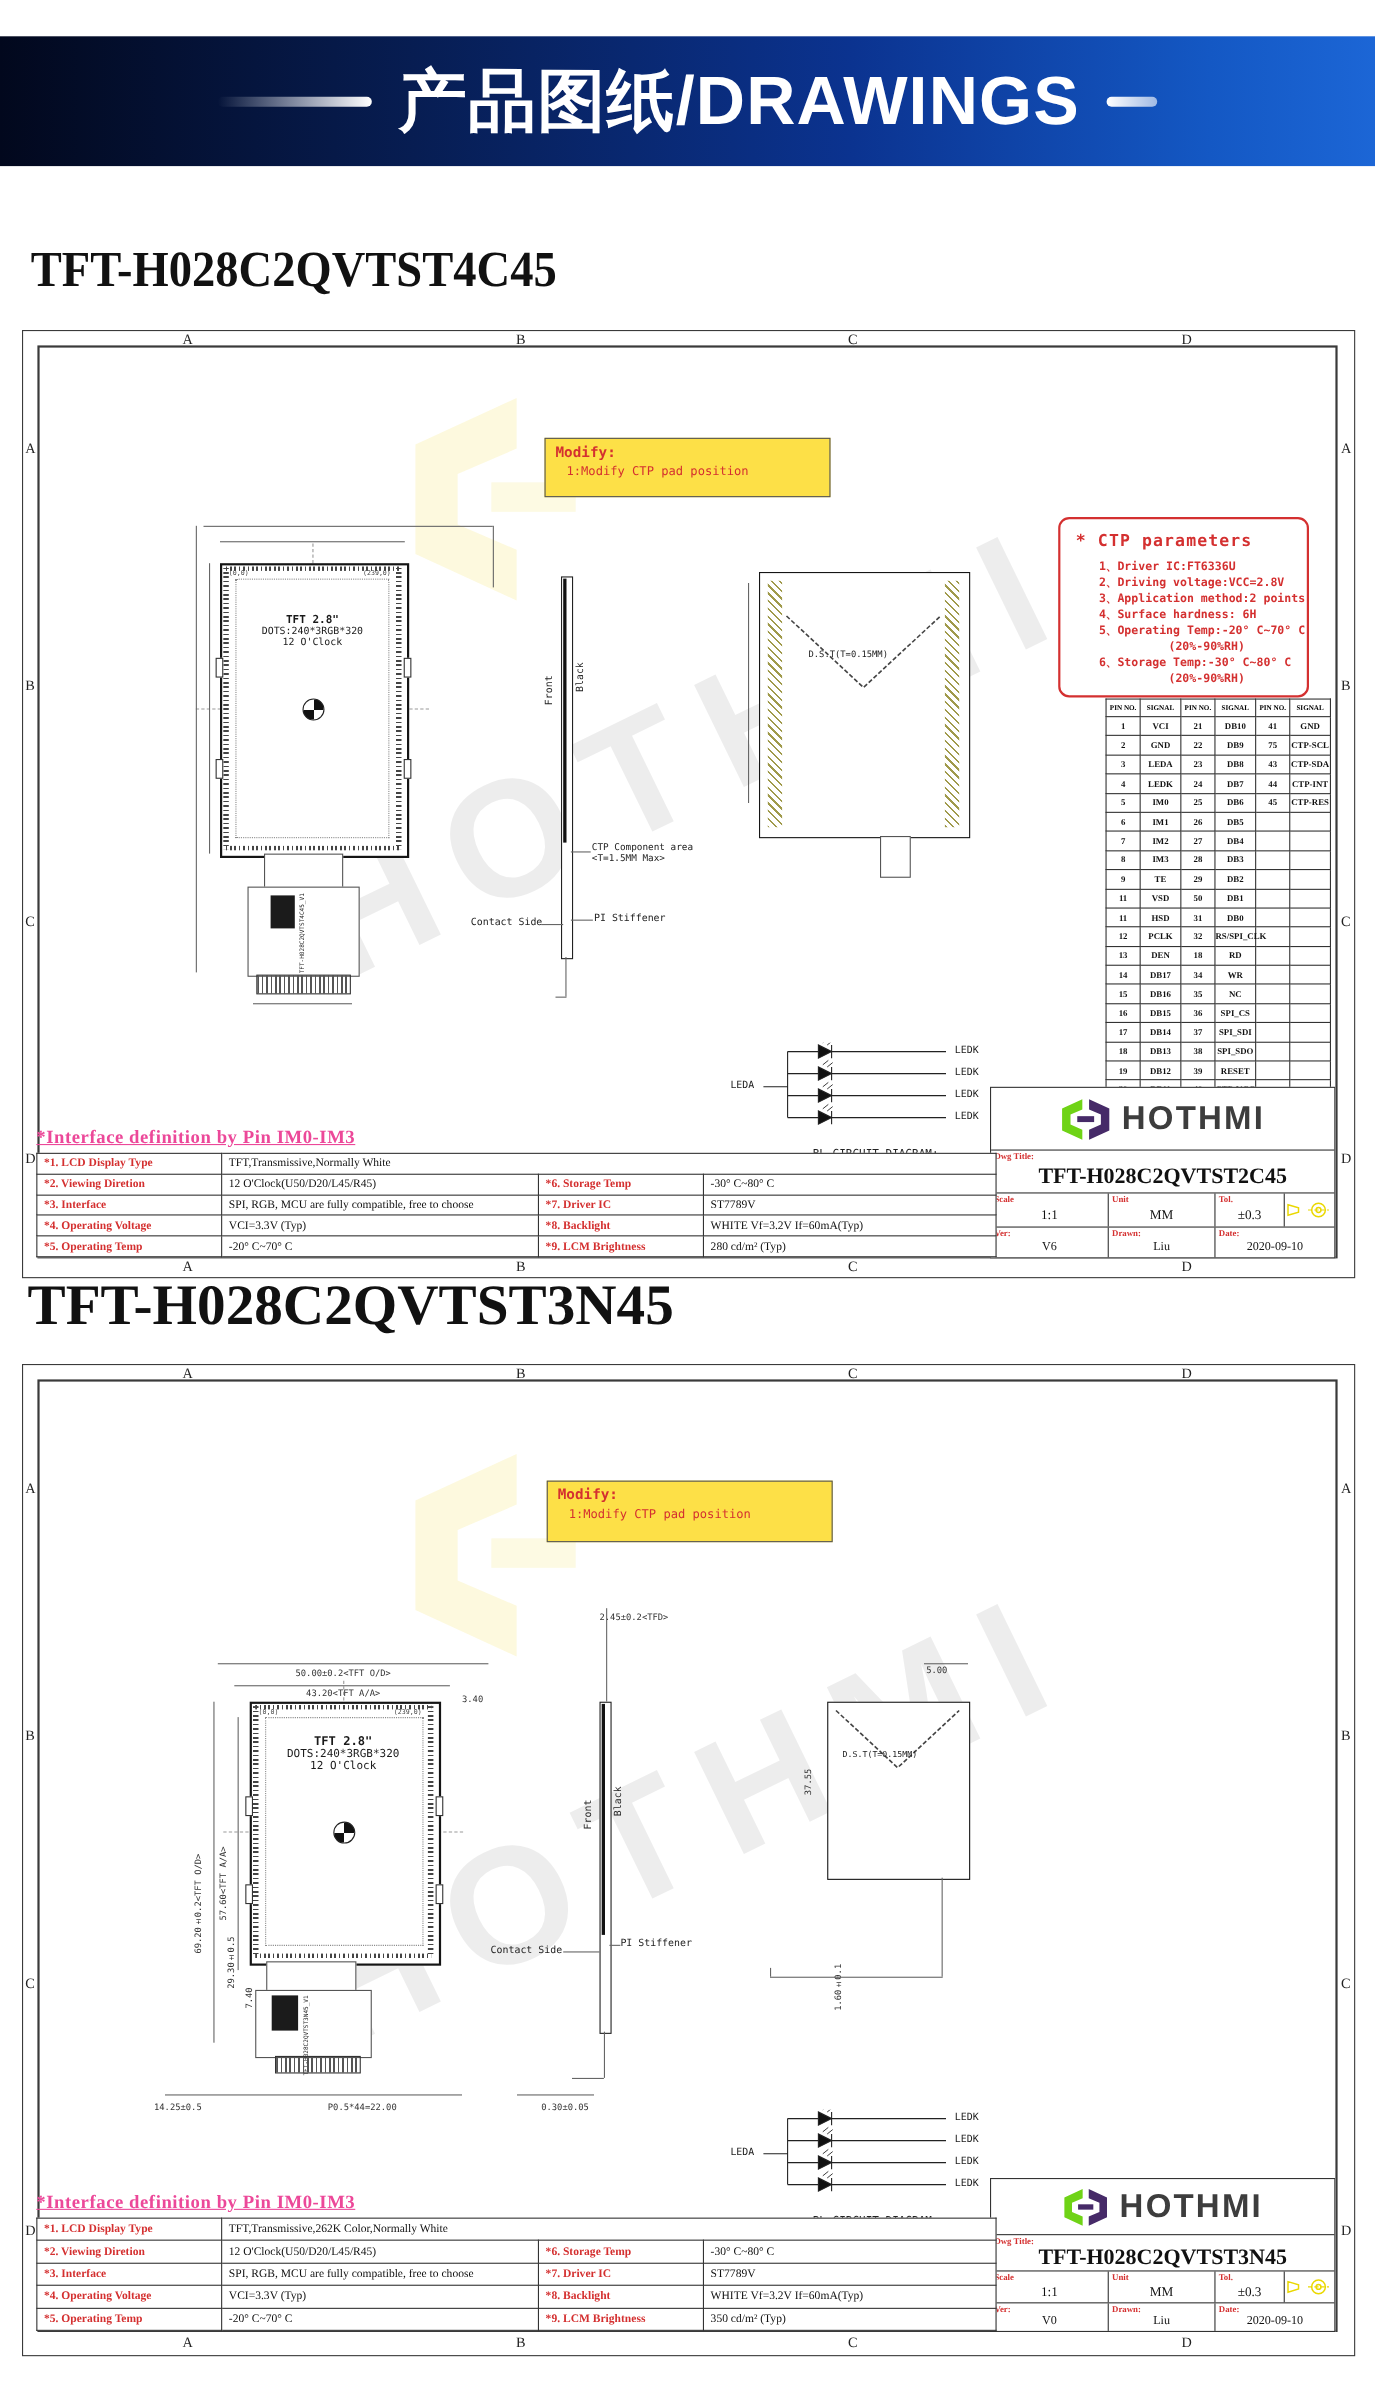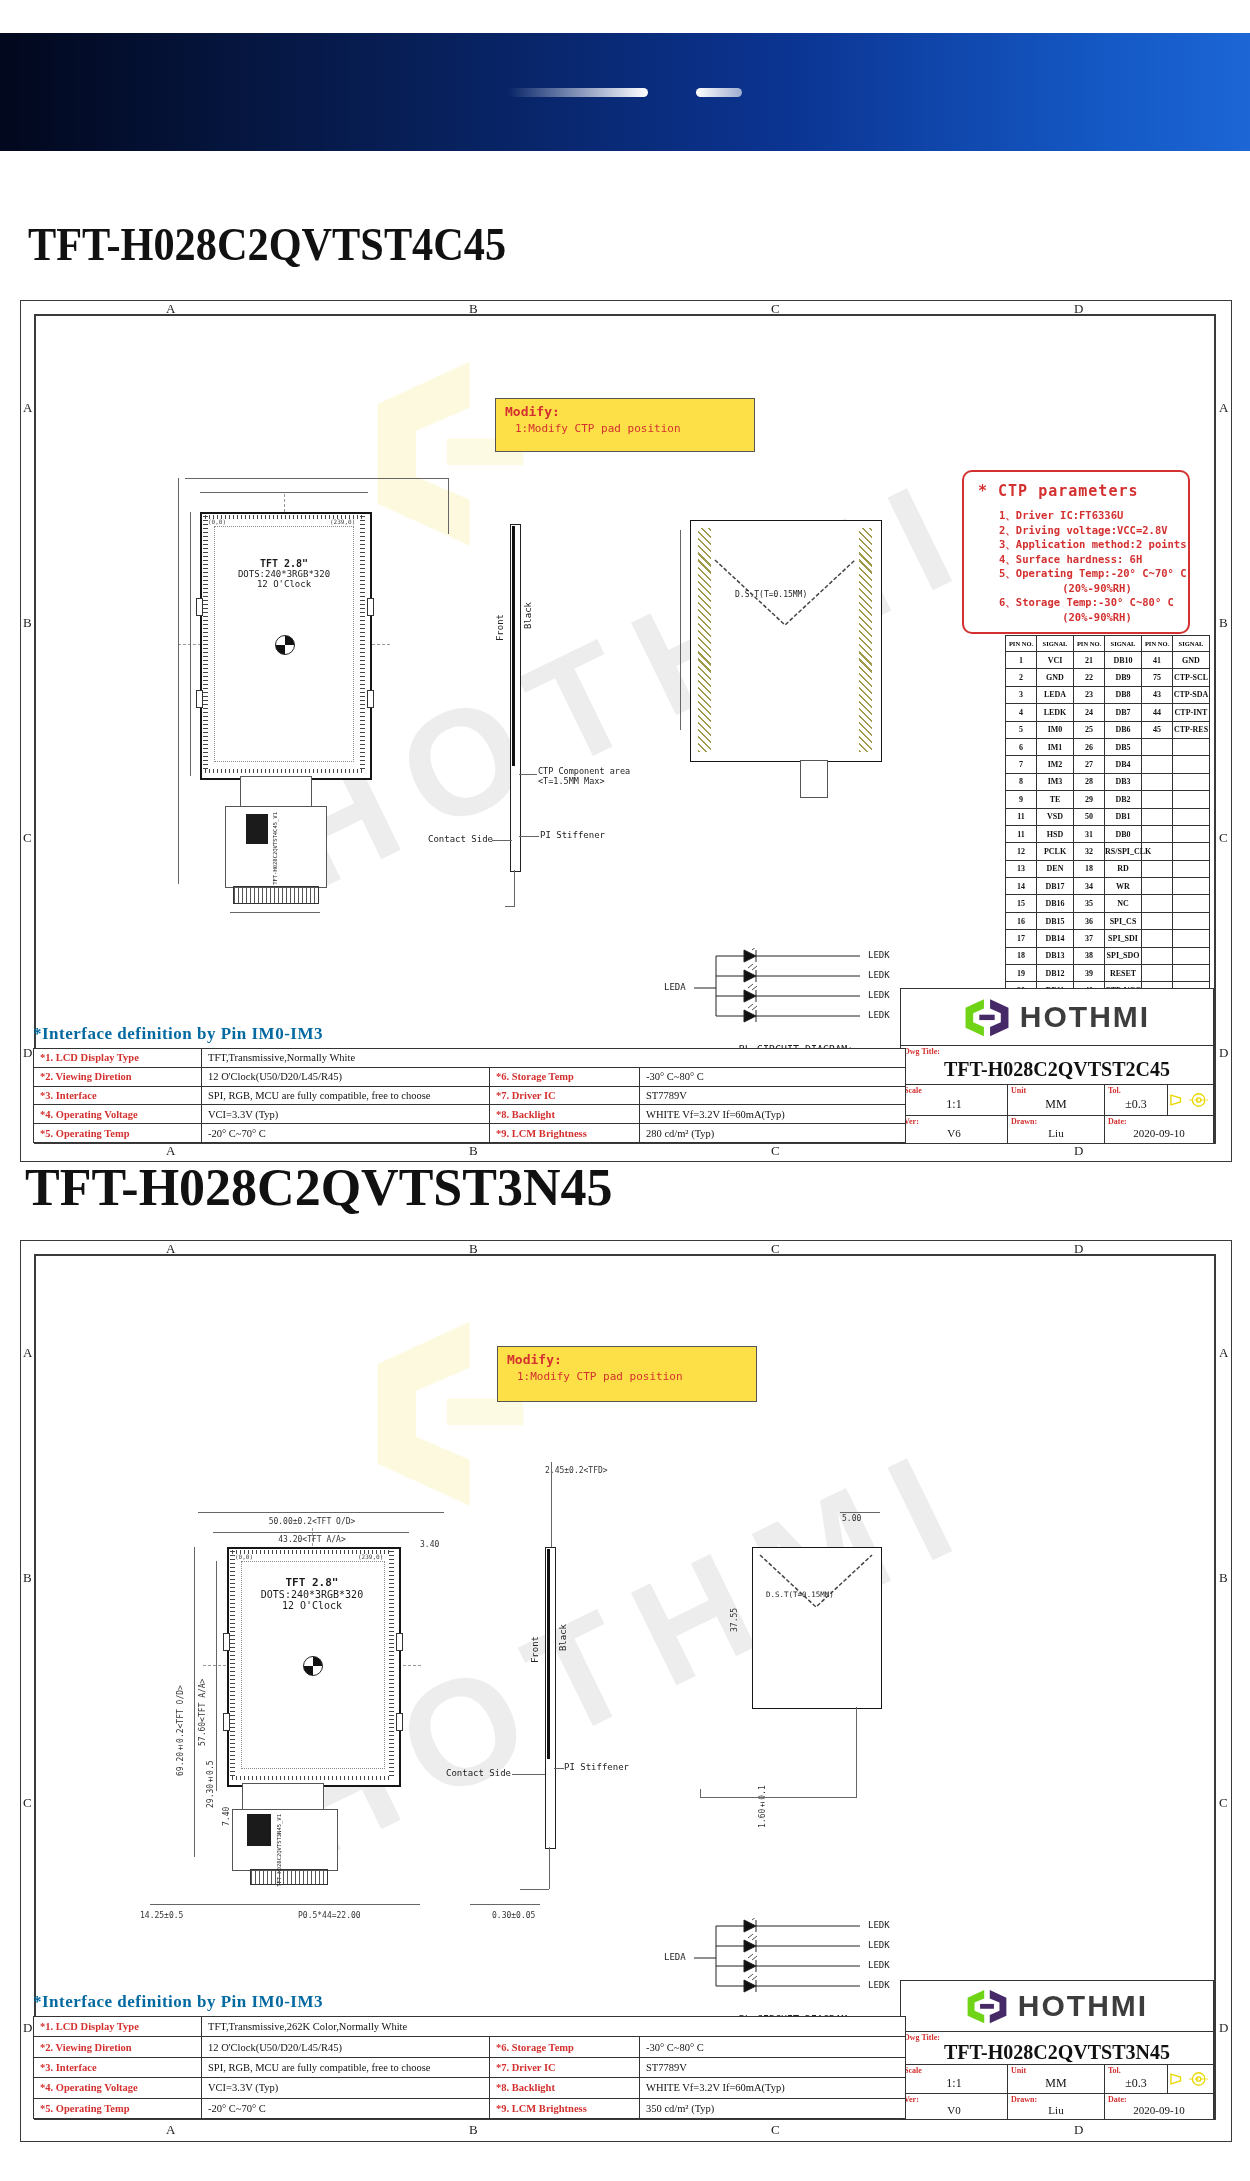--- a/index.html
+++ b/index.html
@@ -66,41 +66,42 @@
   .pintbl{position:absolute;table-layout:fixed;z-index:2;}
   .pintbl th,.pintbl td{border:1px solid #333;padding:0;text-align:center;overflow:visible;white-space:nowrap;}
   .pintbl th{font:bold 6.5px "Liberation Serif",serif;height:15px;}
   .pintbl td{font:bold 8px "Liberation Serif",serif;height:16.4px;color:#111;}
   .iftbl{position:absolute;table-layout:fixed;z-index:2;}
   .iftbl td{border:1px solid #333;padding:0 0 0 6px;color:#111;white-space:nowrap;overflow:hidden;}
   .iftbl td.lab{font:bold 10.5px "Liberation Serif",serif;color:#d43030;}
   .iftbl td.val{font:10.5px "Liberation Serif",serif;}
   .iftbl tr{height:18.8px;}
   .s2 .iftbl tr{height:20.4px;}
-  .if-title{position:absolute;font:bold 17px "Liberation Serif",serif;color:#0369a1;
-    letter-spacing:0.5px;white-space:nowrap;z-index:2;}
+  .if-title{position:absolute;font:bold 17px "Liberation Serif",serif;color:#ec4899;
+    letter-spacing:0.5px;white-space:nowrap;z-index:2;text-decoration:underline;}
   
   .bl-label{position:absolute;font:9px "DejaVu Sans Mono",monospace;color:#222;}
   .bl-cap{position:absolute;width:212px;text-align:center;font:10px "DejaVu Sans Mono",monospace;color:#222;}
   
   .tb{position:absolute;border:1.5px solid #333;background:#fff;z-index:2;display:flex;flex-direction:column;}
   .tb .trow{position:relative;border-top:1px solid #333;display:flex;}
   .tb .trow:first-child{border-top:none;}
   .tb .cell{position:relative;border-left:1px solid #333;}
   .tb .cell:first-child{border-left:none;}
   .tb .lab{position:absolute;left:3px;top:1px;font:bold 8px "Liberation Serif",serif;color:#d43030;}
   .tb .val{width:100%;text-align:center;font:12px "Liberation Serif",serif;color:#111;}
   .brand{font:bold 30px "Liberation Sans",sans-serif;color:#3d3d3d;letter-spacing:2px;}
   .dwgval{width:100%;text-align:center;font:bold 20px "Liberation Serif",serif;color:#111;}
 </style>
 </head>
 <body>
 
 <div class="banner">
   <span class="dashline l"></span>
+  <span class="banner-text">产品图纸/DRAWINGS</span>
   <span class="dashline r"></span>
 </div>
 
 <div class="sheet-title" style="left:28px;top:218px;font-size:46px;transform:scaleX(0.92);">TFT-H028C2QVTST4C45</div>
 
 <div class="frame" style="left:20px;top:300px;width:1210px;height:860px;">
   <div class="inner" style="left:13px;top:13px;width:1178px;height:826px;"></div>
 </div>
 
 <div>

